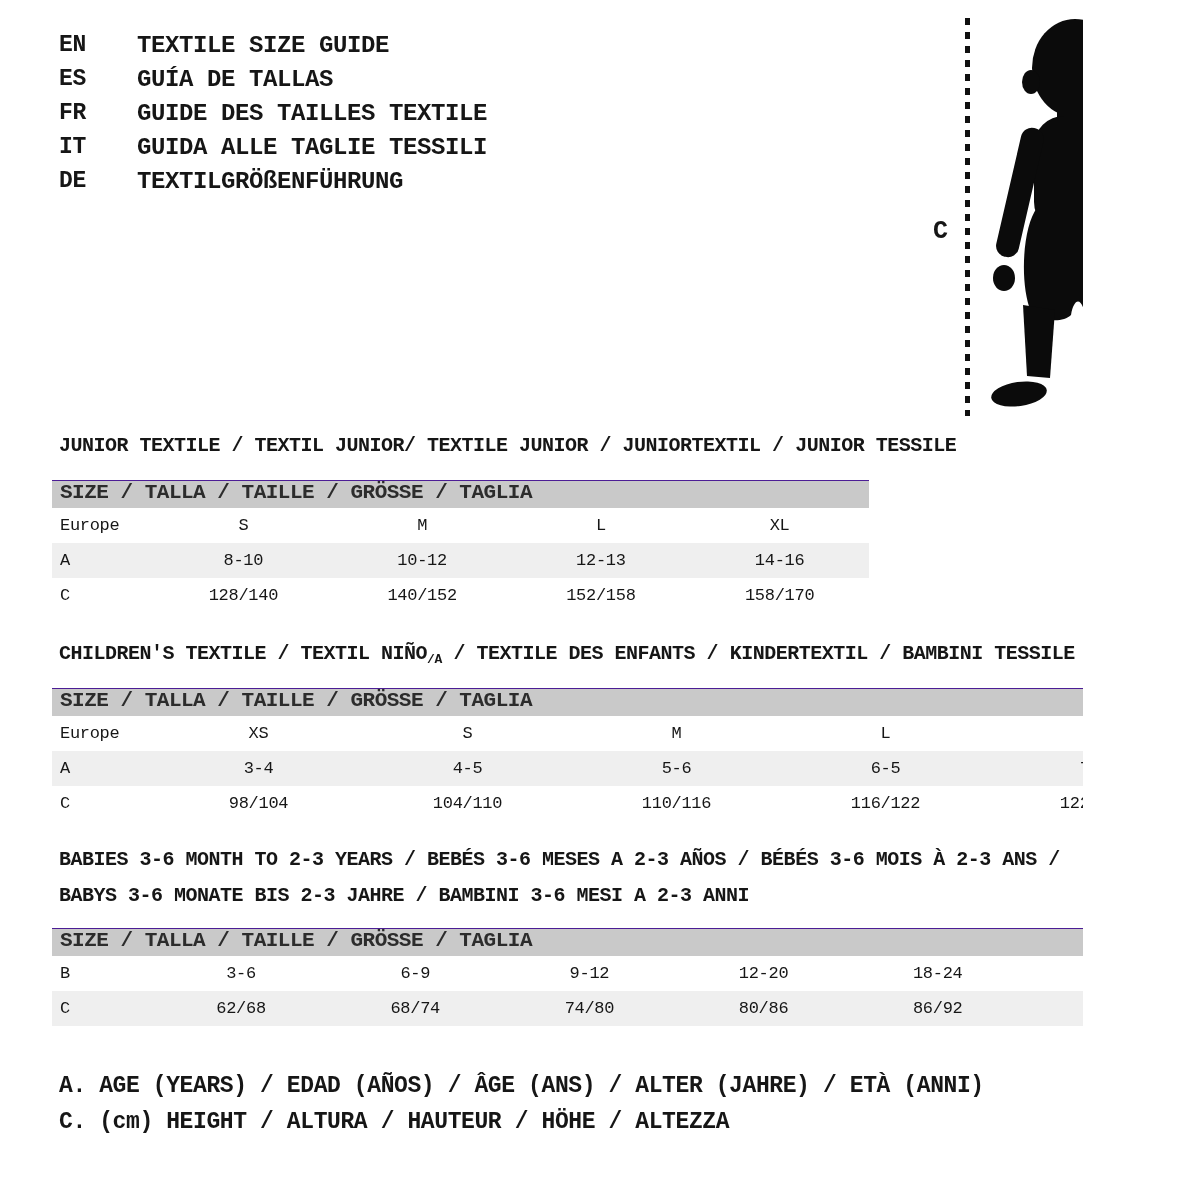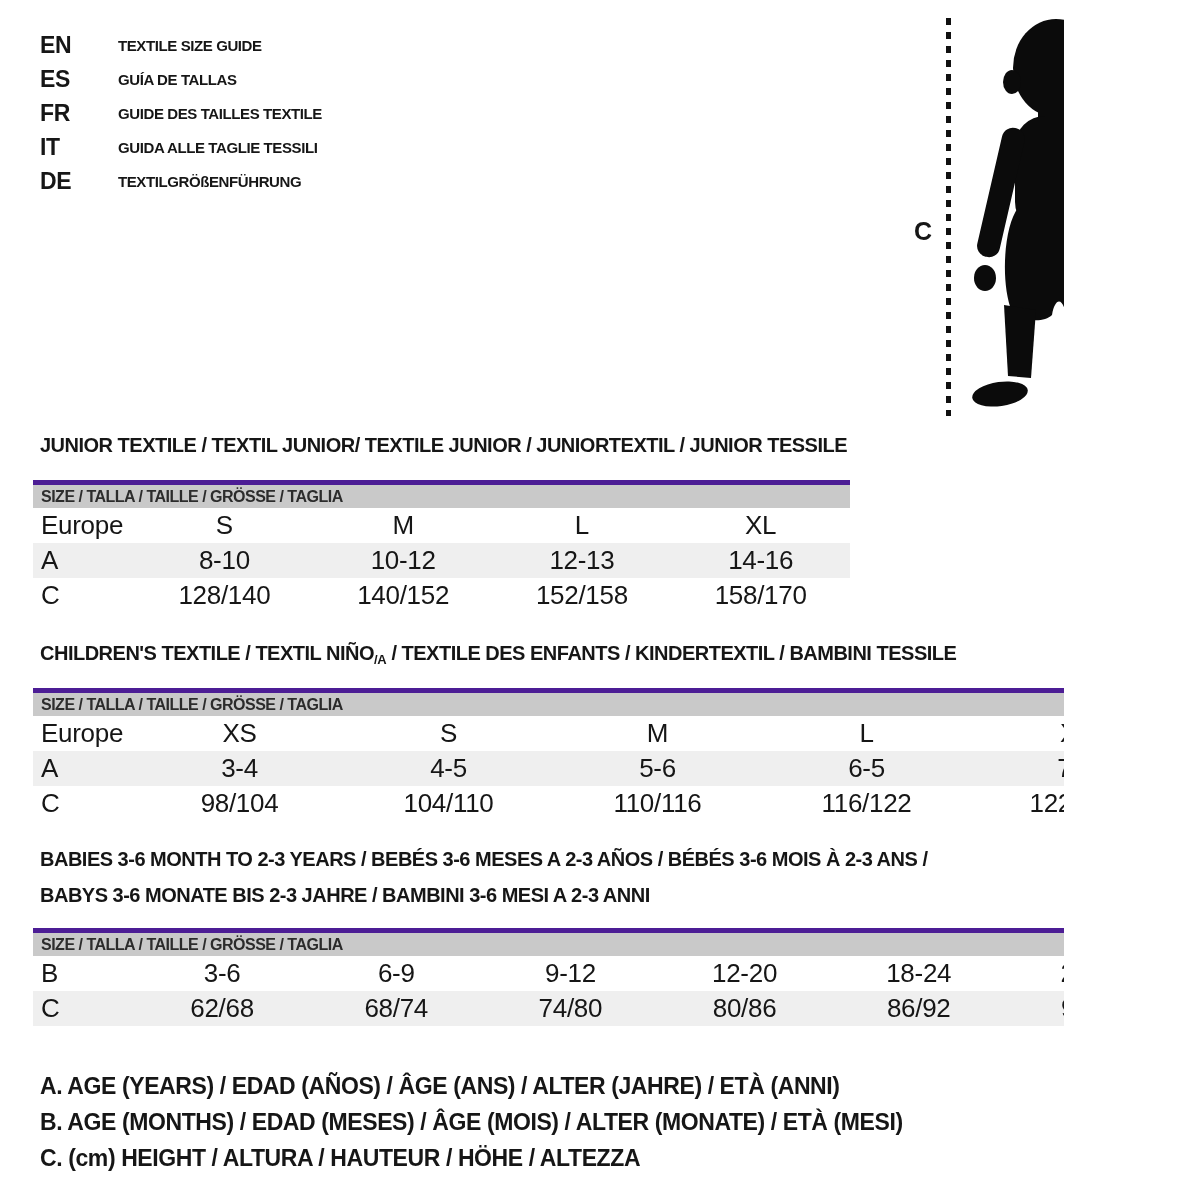--- a/index.html
+++ b/index.html
@@ -3,31 +3,32 @@
 <meta charset="utf-8">
 <style>
   * { margin: 0; padding: 0; box-sizing: border-box; }
   html, body { background: #ffffff; }
   .page {
     position: relative;
     width: 1064px;
     height: 1200px;
     background: #ffffff;
     overflow: hidden;
-    font-family: Liberation Sans, sans-serif;
+    font-family: Liberation Mono, monospace;
     color: #161616;
+    margin-left: 19px;
   }
 
   
   .lang-block { position: absolute; left: 40px; top: 28px; }
   .lang-row { display: flex; height: 34px; align-items: center; }
   .lang-code {
     width: 78px; font-weight: 700; font-size: 23px; letter-spacing: -0.4px;
   }
-  .lang-label { font-weight: 700; font-size: 15px; letter-spacing: -0.4px; }
+  .lang-label { font-weight: 700; font-size: 24px; letter-spacing: -0.4px; }
 
   
   .figure-label {
     position: absolute; left: 914px; top: 217px;
     font-weight: 700; font-size: 25px;
   }
   .dashed-line {
     position: absolute; left: 946px; top: 18px; width: 5px; height: 398px;
     background-image: repeating-linear-gradient(
       to bottom, #101010 0px, #101010 7px, transparent 7px, transparent 14px);
@@ -38,32 +39,32 @@
   .sec-title {
     position: absolute; left: 40px;
     font-weight: 700; font-size: 20px; letter-spacing: -0.5px;
     white-space: nowrap;
   }
   .sub-small { font-size: 13px; vertical-align: -4px; letter-spacing: -0.3px; }
 
   
   .size-bar {
     position: absolute; left: 33px; height: 28px;
-    background: #c9c9c9; border-top: 5px solid #4c1d95;
-    font-weight: 700; font-size: 16px; letter-spacing: -0.5px; color: #2c2c2c;
+    background: #c9c9c9; border-top: 1px solid #4c1d95;
+    font-weight: 700; font-size: 21px; letter-spacing: -0.5px; color: #2c2c2c;
     line-height: 24px; padding-left: 8px;
   }
   .w-junior { width: 817px; }
   .w-wide   { width: 1147px; }
 
   
   table.size-table {
     position: absolute; left: 33px;
     border-collapse: collapse; table-layout: fixed;
-    font-size: 26px; letter-spacing: -0.3px;
+    font-size: 17px; letter-spacing: -0.3px;
   }
   table.size-table td {
     height: 35px; text-align: center; vertical-align: middle;
     white-space: nowrap; overflow: hidden;
   }
   table.size-table td.lbl { text-align: left; padding-left: 8px; }
   tr.stripe td { background: #efefef; }
 
   
   .legend { position: absolute; left: 40px; top: 1068px; }
@@ -247,17 +248,16 @@
       <td>74/80</td>
       <td>80/86</td>
       <td>86/92</td>
       <td>92/98</td>
     </tr>
   </tbody>
     </table>
 
   <div class="legend">
     <div class="legend-line">A. AGE (YEARS) / EDAD (AÑOS) / ÂGE (ANS) / ALTER (JAHRE) / ETÀ (ANNI)</div>
-    <div class="legend-line">B. AGE (MONTHS) / EDAD (MESES) / ÂGE (MOIS) / ALTER (MONATE) / ETÀ (MESI)</div>
     <div class="legend-line">C. (cm) HEIGHT / ALTURA / HAUTEUR / HÖHE / ALTEZZA</div>
   </div>
 
 </div>
 
 </body></html>

